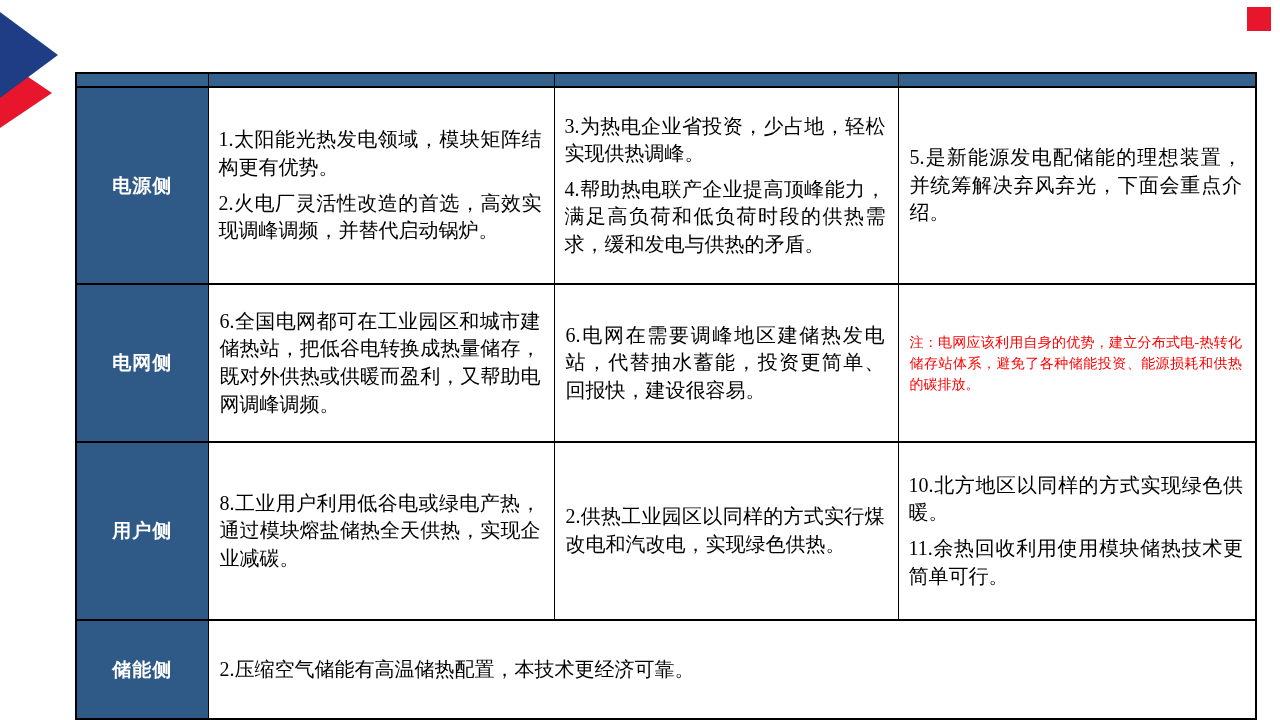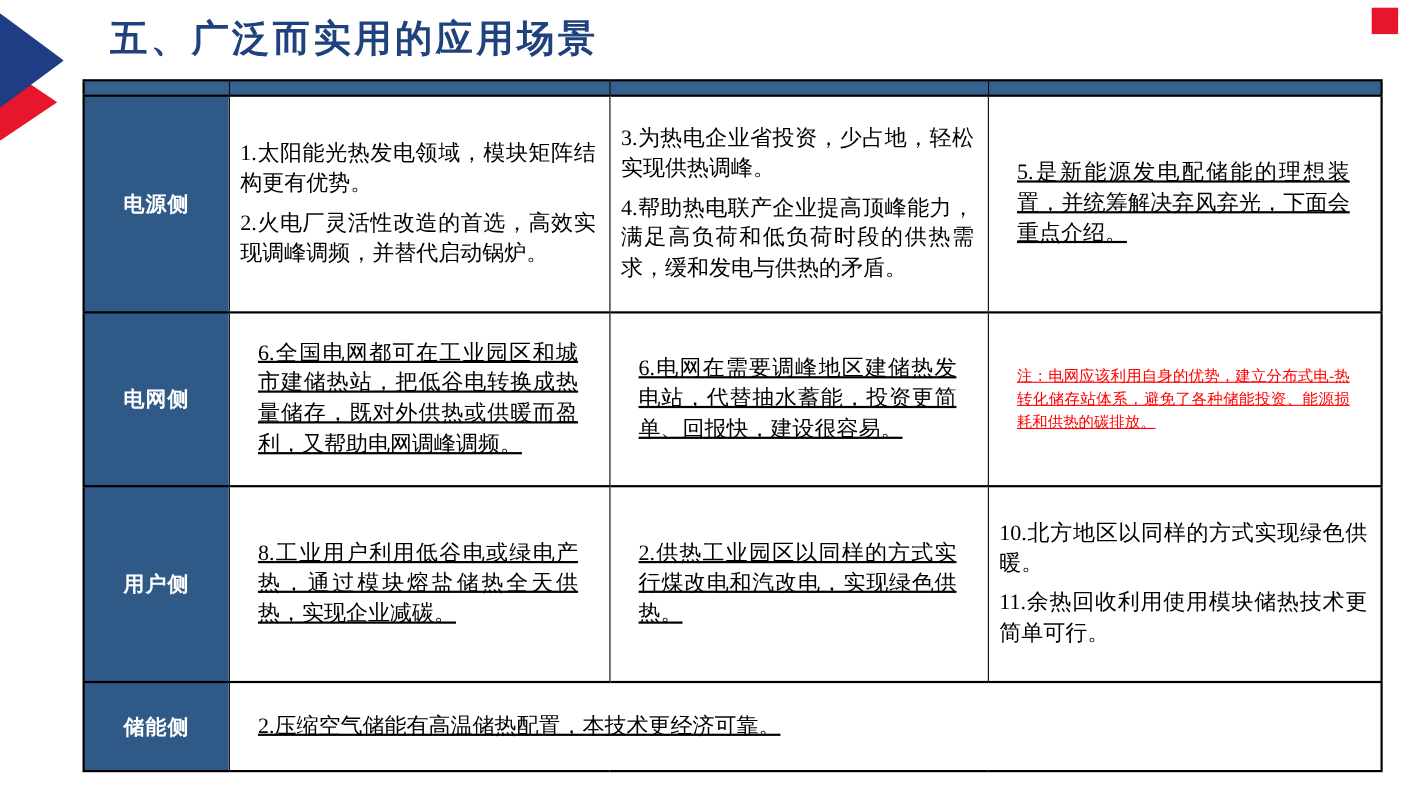--- a/index.html
+++ b/index.html
@@ -40,46 +40,45 @@
   }
   table.scenarios td{
     border:1px solid var(--border-black);
     border-top-width:2px;border-bottom-width:2px;
     vertical-align:middle;
   }
   tr.r-bar{height:14px;}
   tr.r1{height:197px;}
   tr.r2{height:158px;}
   tr.r3{height:178px;}
-  tr.r4{height:81px;}
+  tr.r4{height:99px;}
   td.bar-cell{background:var(--bar-blue);padding:0;}
   td.label-cell{
     background:var(--label-blue);color:#ffffff;text-align:center;
     font-family:"Liberation Sans","DejaVu Sans",sans-serif;
     font-weight:bold;font-size:19px;letter-spacing:1px;
   }
   td.cell{
     padding:6px 12px 6px 10px;background:#ffffff;
     font-size:20px;line-height:1.38;color:#000;
     text-align:justify;
   }
   td.cell p{margin:8px 0;}
-  td.cell.single p{margin:16px;text-decoration:underline;}
+  td.cell.single p{margin:1px;}
   td.red-note{color:var(--note-red);font-size:14px;line-height:1.5;}
   td.red-note p{color:var(--note-red);}
 </style>
 </head>
 <body>
 
 <div class="slide">
 
   <div class="tri tri-red"></div>
   <div class="tri tri-blue"></div>
 
-  <h1 class="title">五、广泛而实用的应用场景</h1>
 
   <div class="corner-square"></div>
 
   <table class="scenarios">
     <colgroup>
       <col style="width:132px">
       <col style="width:346px">
       <col style="width:344px">
       <col style="width:358px">
     </colgroup>

